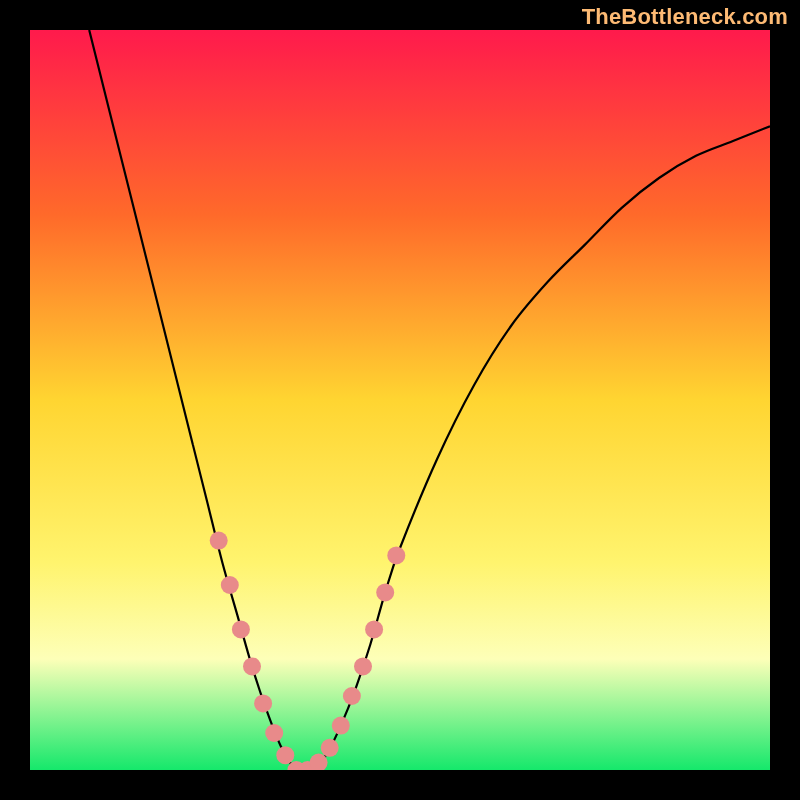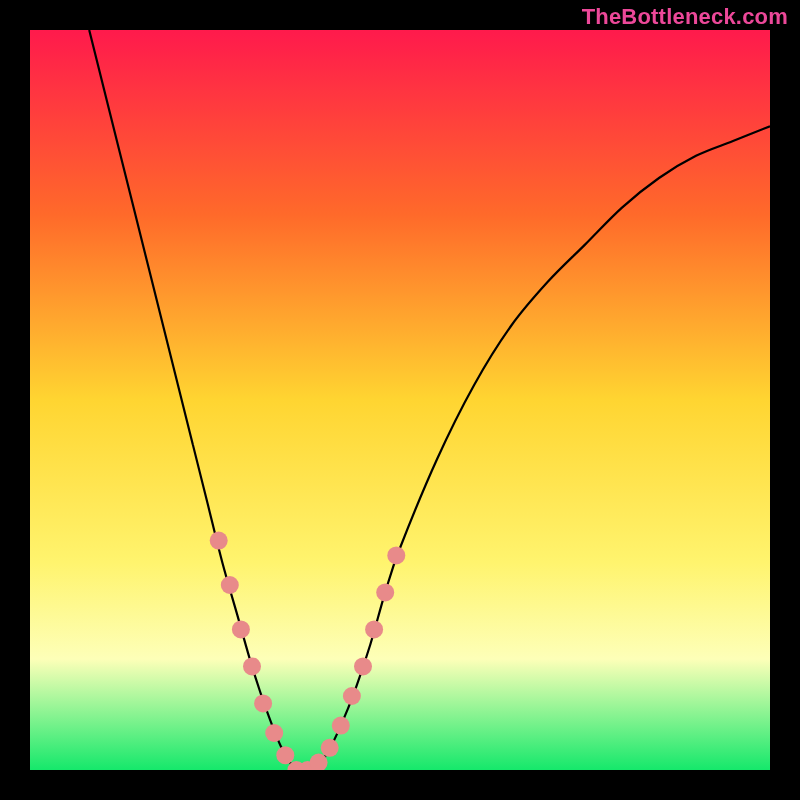--- a/index.html
+++ b/index.html
@@ -22,21 +22,21 @@
     position: absolute;
     left: 30px;
     top: 30px;
     width: 740px;
     height: 740px;
   }
   .watermark {
     position: absolute;
     top: 4px;
     right: 12px;
-    color: #ec4899;
+    color: #fdba74;
     font-size: 22px;
     font-weight: bold;
     letter-spacing: 0.2px;
   }
   svg {
     display: block;
   }
 </style>
 </head>
 <body>

